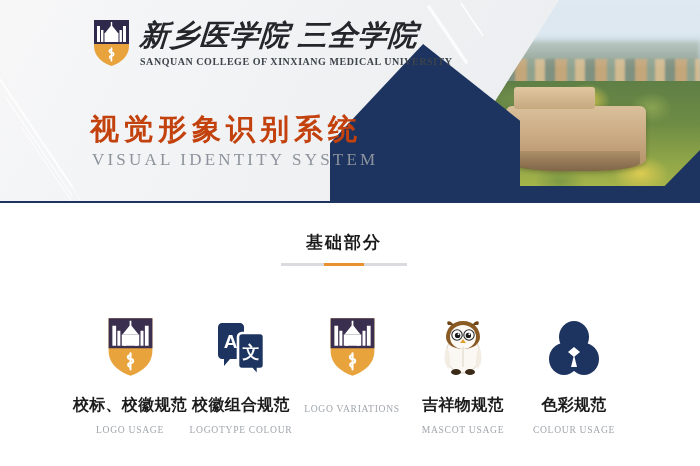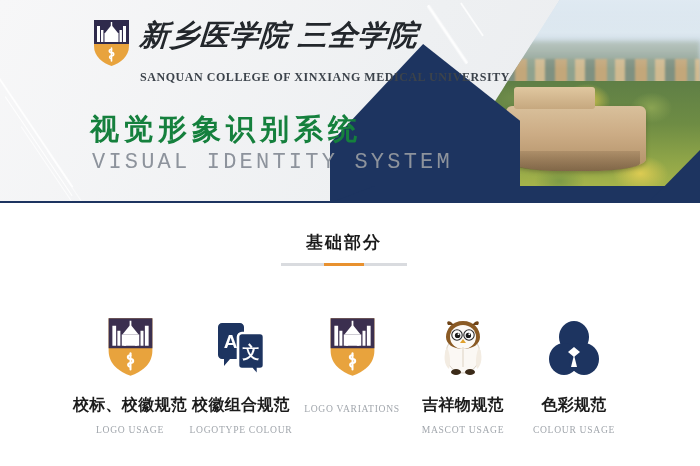--- a/index.html
+++ b/index.html
@@ -177,45 +177,45 @@
     font-size: 29px;
     line-height: 1;
     letter-spacing: 1px;
     color: #23272c;
     font-weight: 700;
     font-style: italic;
     white-space: nowrap;
     transform: skewX(-4deg);
   }
   .wordmark-en {
-    margin-top: 20px;
+    margin-top: 6px;
     font-family: "Liberation Serif", "DejaVu Serif", serif;
-    font-size: 12px;
+    font-size: 10px;
     letter-spacing: .55px;
     color: #3c434b;
     white-space: nowrap;
     font-weight: 700;
   }
 
   
   .header-title-cn {
     position: absolute;
     left: 90px; top: 110px;
     font-family: "Liberation Sans", "DejaVu Sans", sans-serif;
     font-size: 29px;
     font-weight: 700;
     letter-spacing: 5px;
-    color: #15803d;
+    color: #c2410c;
     white-space: nowrap;
   }
   .header-title-en {
     position: absolute;
     left: 92px; top: 150px;
-    font-family: Liberation Mono, monospace;
-    font-size: 22px;
+    font-family: Liberation Serif, serif;
+    font-size: 17px;
     letter-spacing: 3.2px;
     color: #8d939c;
     white-space: nowrap;
   }
 
   
   .section {
     position: absolute;
     left: 0; top: 203px;
     width: 688px; height: 263px;

